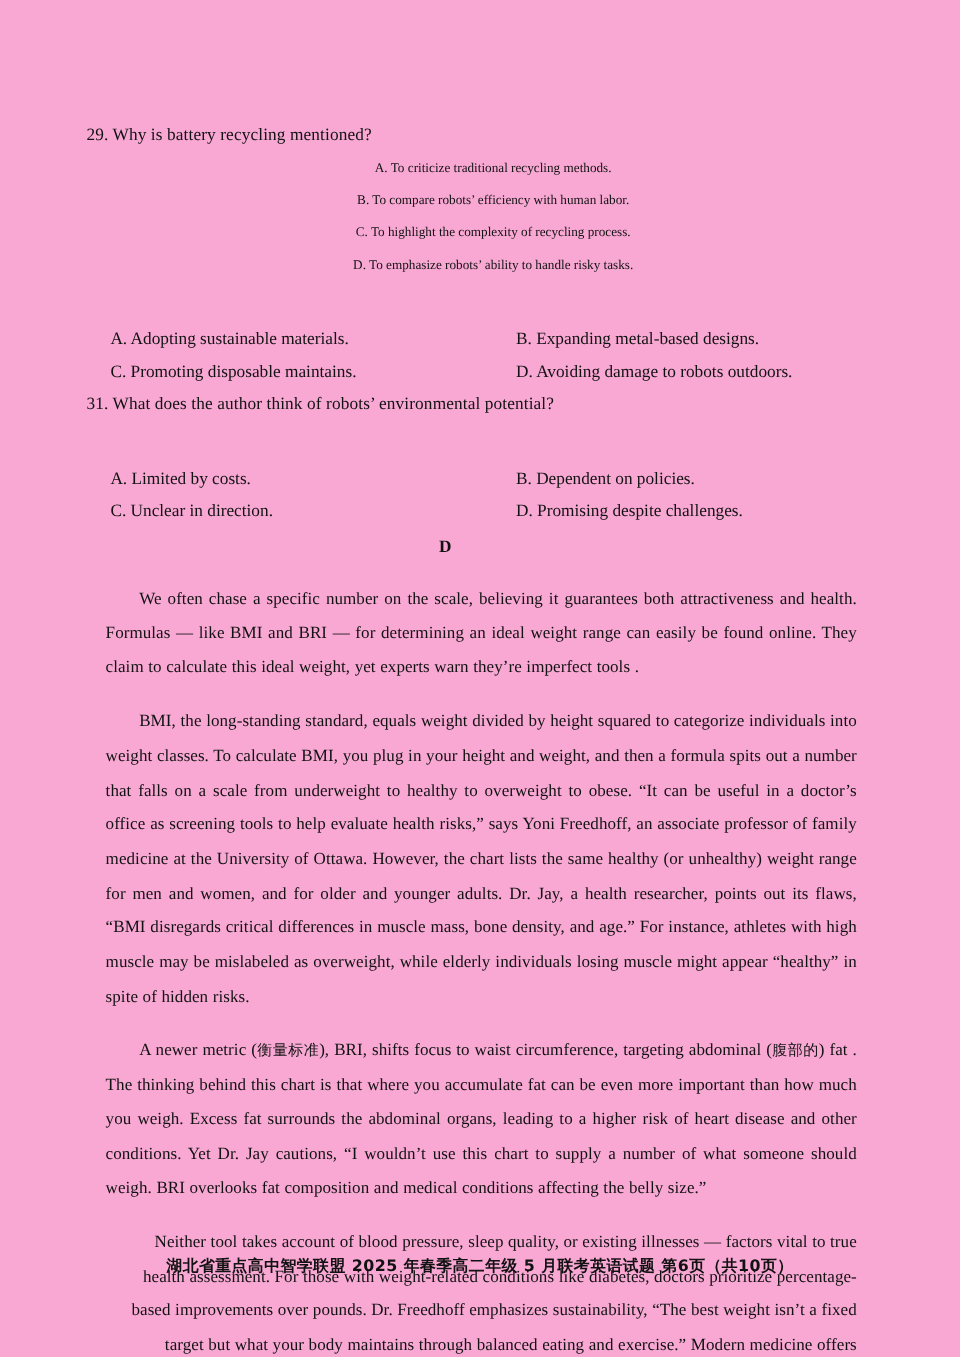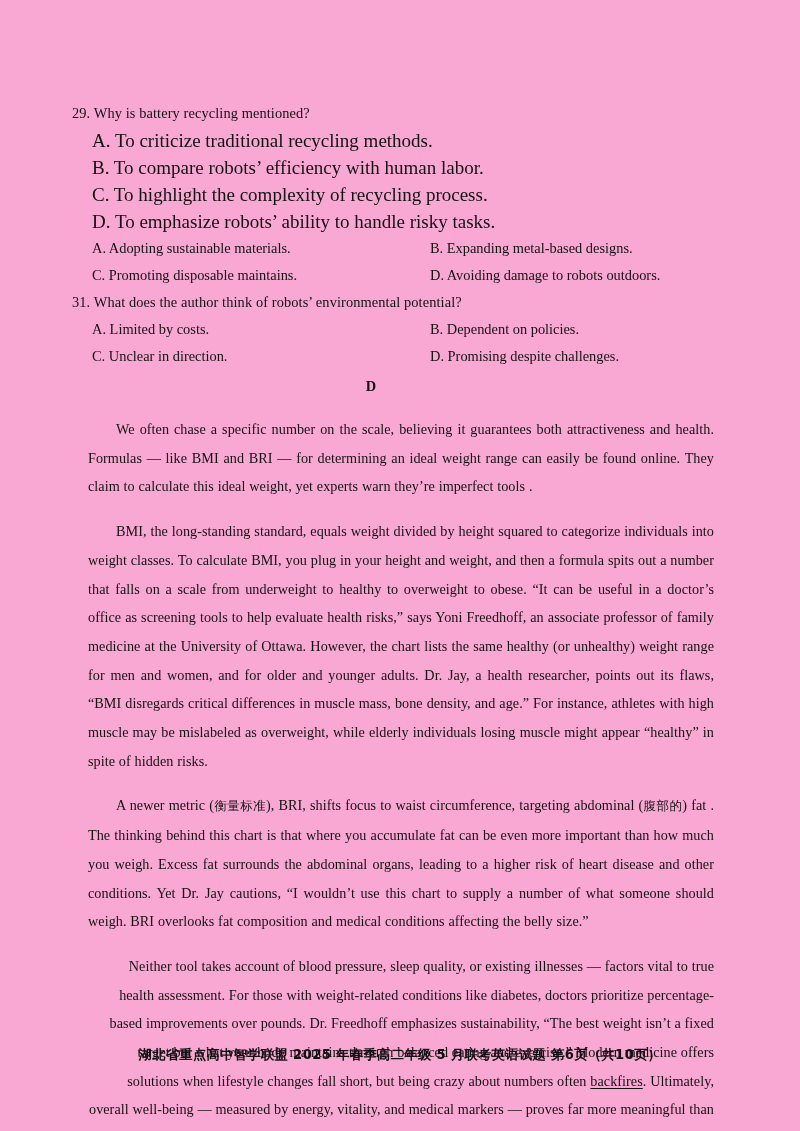--- a/index.html
+++ b/index.html
@@ -39,29 +39,31 @@
   }
   .q-stem {
     font-size: 14.4px;
     line-height: 27px;
     letter-spacing: 0.1px;
     margin: 0 0 0 0;
     padding-left: 0px;
     white-space: nowrap;
   }
   .q-options-single .opt {
-    font-size: 19px;
+    font-size: 11px;
     line-height: 27px;
     padding-left: 20px;
     white-space: nowrap;
+    text-align: center;
   }
   .q-options-grid {
     display: grid;
     grid-template-columns: 338px 1fr;
     column-gap: 0px;
+    margin-top: 35px;
   }
   .q-options-grid .opt {
     font-size: 14.4px;
     line-height: 27px;
     padding-left: 20px;
     white-space: nowrap;
   }
 
   
   .section-marker {

